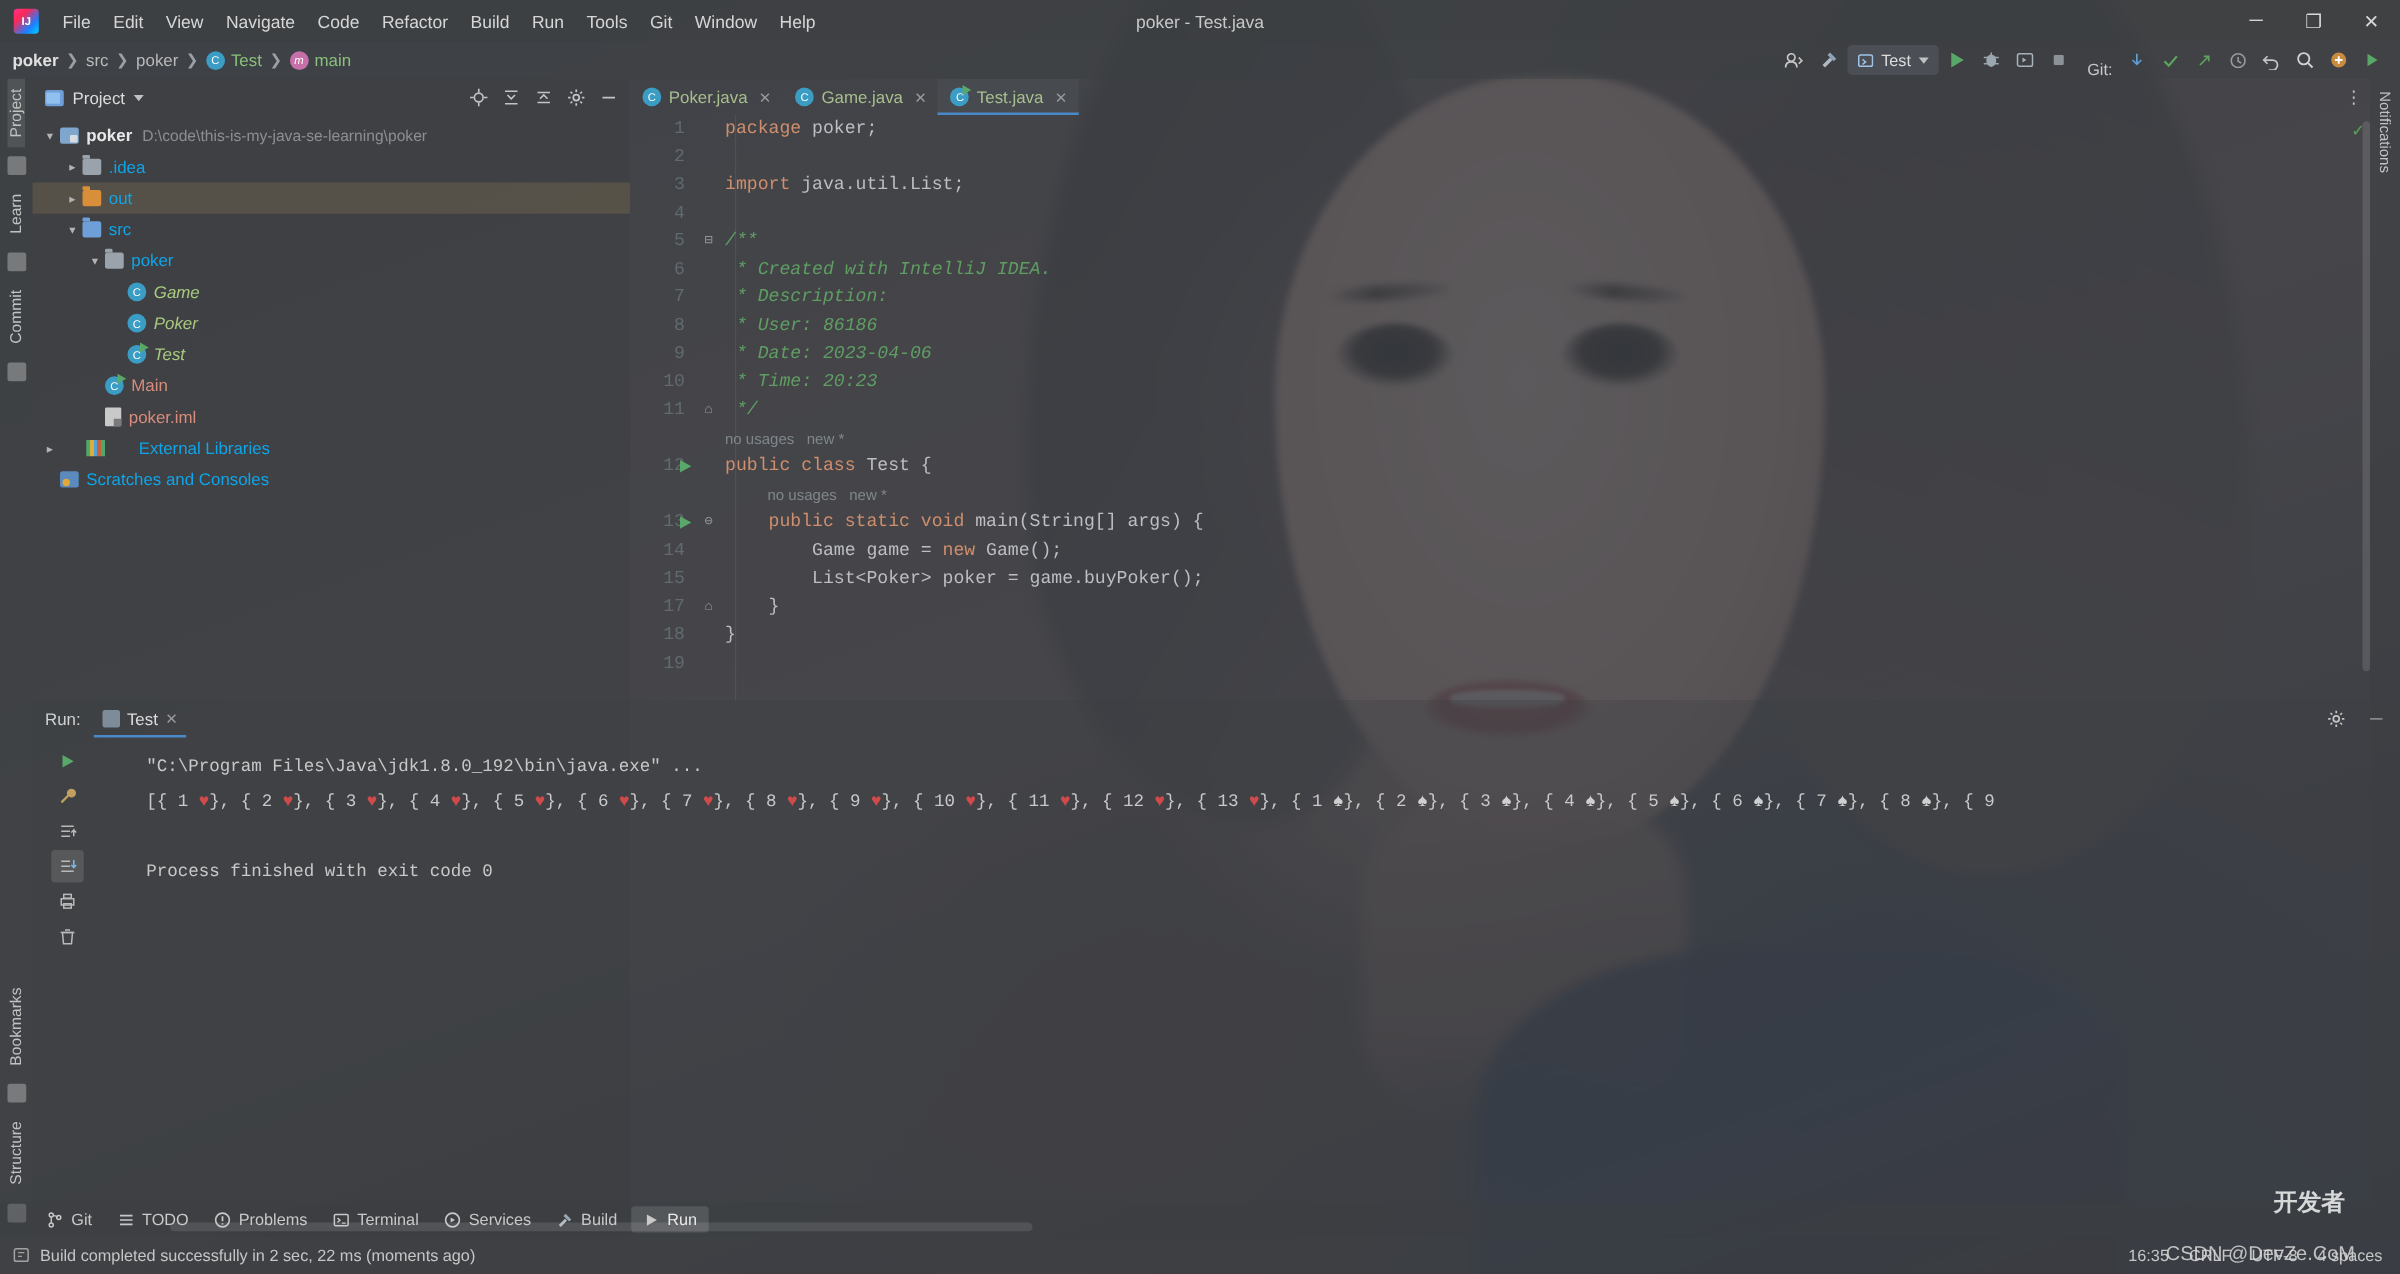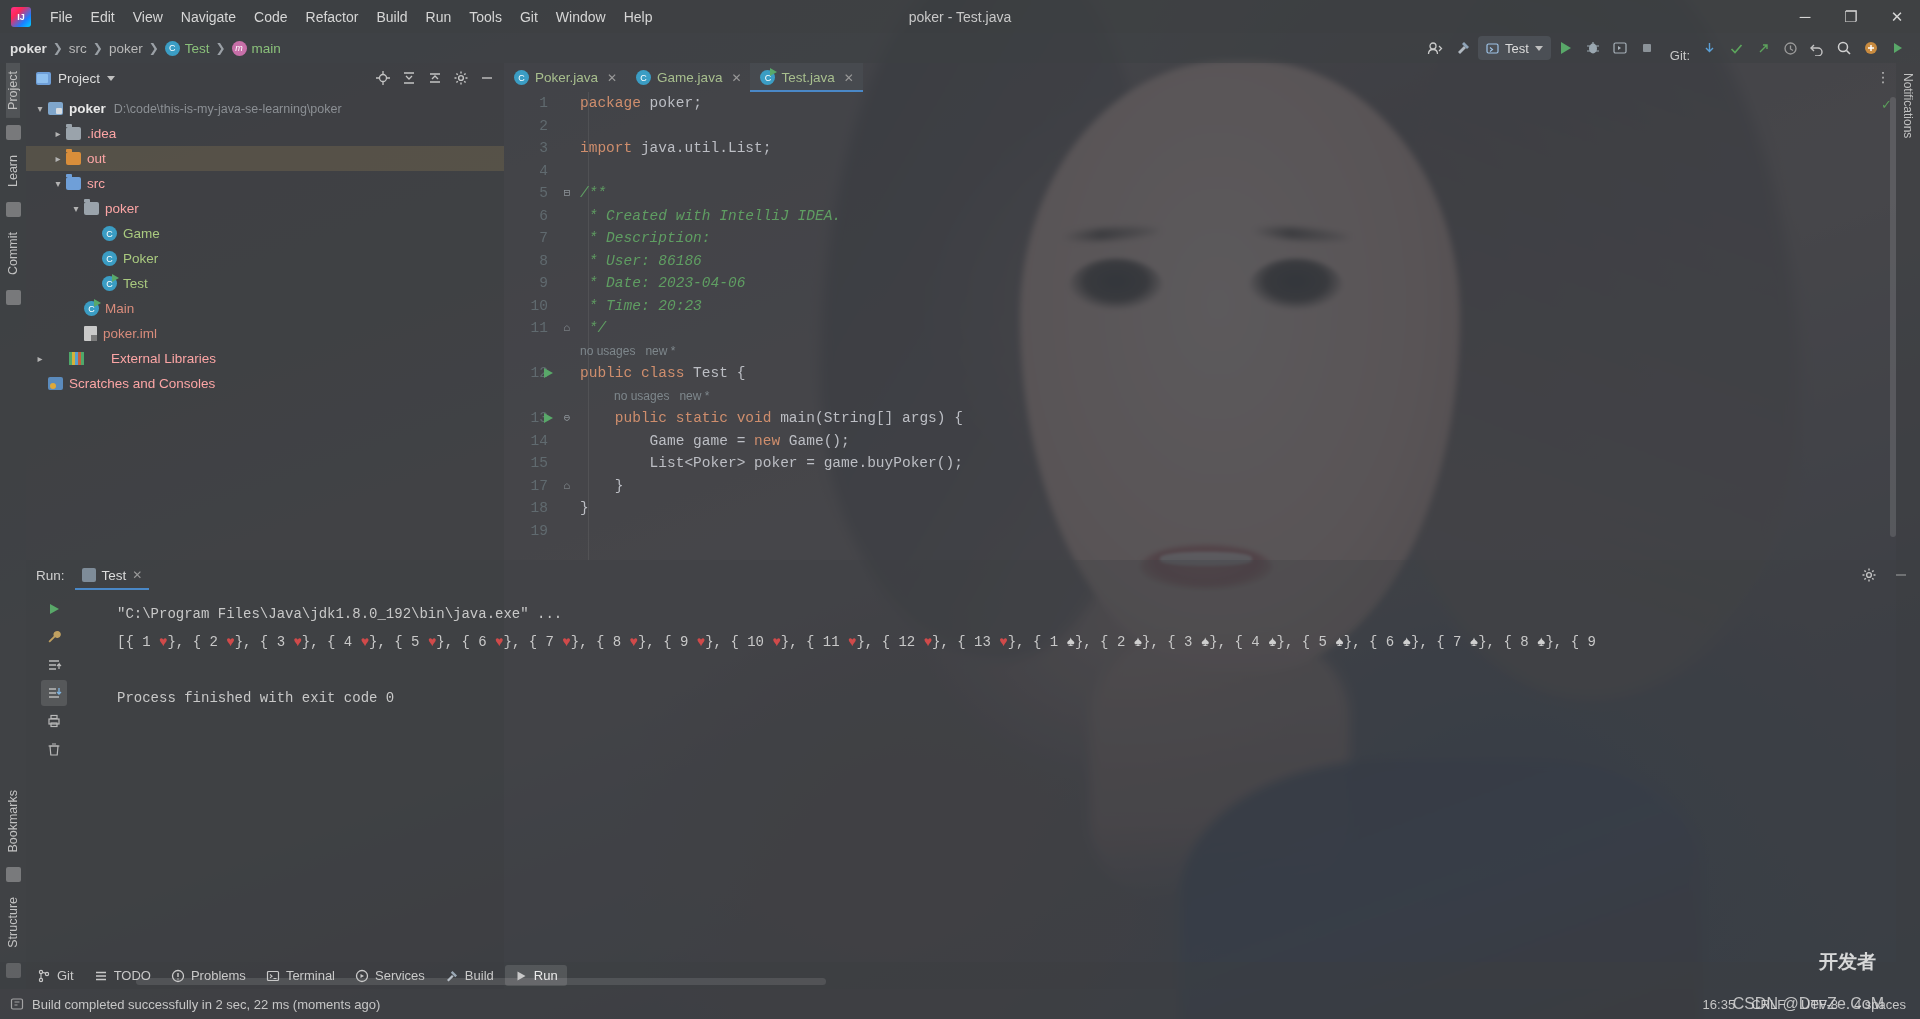--- a/index.html
+++ b/index.html
@@ -227,23 +227,23 @@
   .ic-class.runnable::before {
     content: ""; position: absolute; right: -2px; top: -2px; width: 0; height: 0;
     border-left: 7px solid #59a869; border-top: 4px solid transparent; border-bottom: 4px solid transparent;
   }
   .ic-iml { width: 13px; height: 15px; background: #c9c9c9; border-radius: 1px; flex: none; position: relative; }
   .ic-iml::after { content: ""; position: absolute; right: 0; bottom: 0; width: 6px; height: 6px; background: #7a7a7a; }
   .ic-lib { width: 15px; height: 13px; flex: none; background:
       repeating-linear-gradient(90deg, #4fa86a 0 3px, #d4b13c 3px 6px, #57a0cf 6px 9px, #c7603c 9px 12px); }
   .ic-scratch { width: 15px; height: 13px; background: #5b8bbd; border-radius: 2px; flex: none; position: relative; }
   .ic-scratch::after { content: ""; position: absolute; left: 2px; bottom: 1px; width: 6px; height: 6px; background: #e0a93a; border-radius: 50%; }
-  .t-green { color: #a9c97f; }
+  .t-green { color: #a9c97f; font-style: italic; }
   .t-red { color: #d98c7c; }
-  .t-plain { color: #fca5a5; }
+  .t-plain { color: #0ea5e9; }
 
   
   #editor-area {
     position: absolute; left: 504px; top: 63px; right: 24px; height: 497px;
   }
   #tabs { height: 29px; display: flex; align-items: stretch; }
   .etab {
     display: flex; align-items: center; gap: 6px; padding: 0 9px 0 10px;
     font-size: 13.5px; color: #a8bf8e; position: relative; cursor: default;
   }

